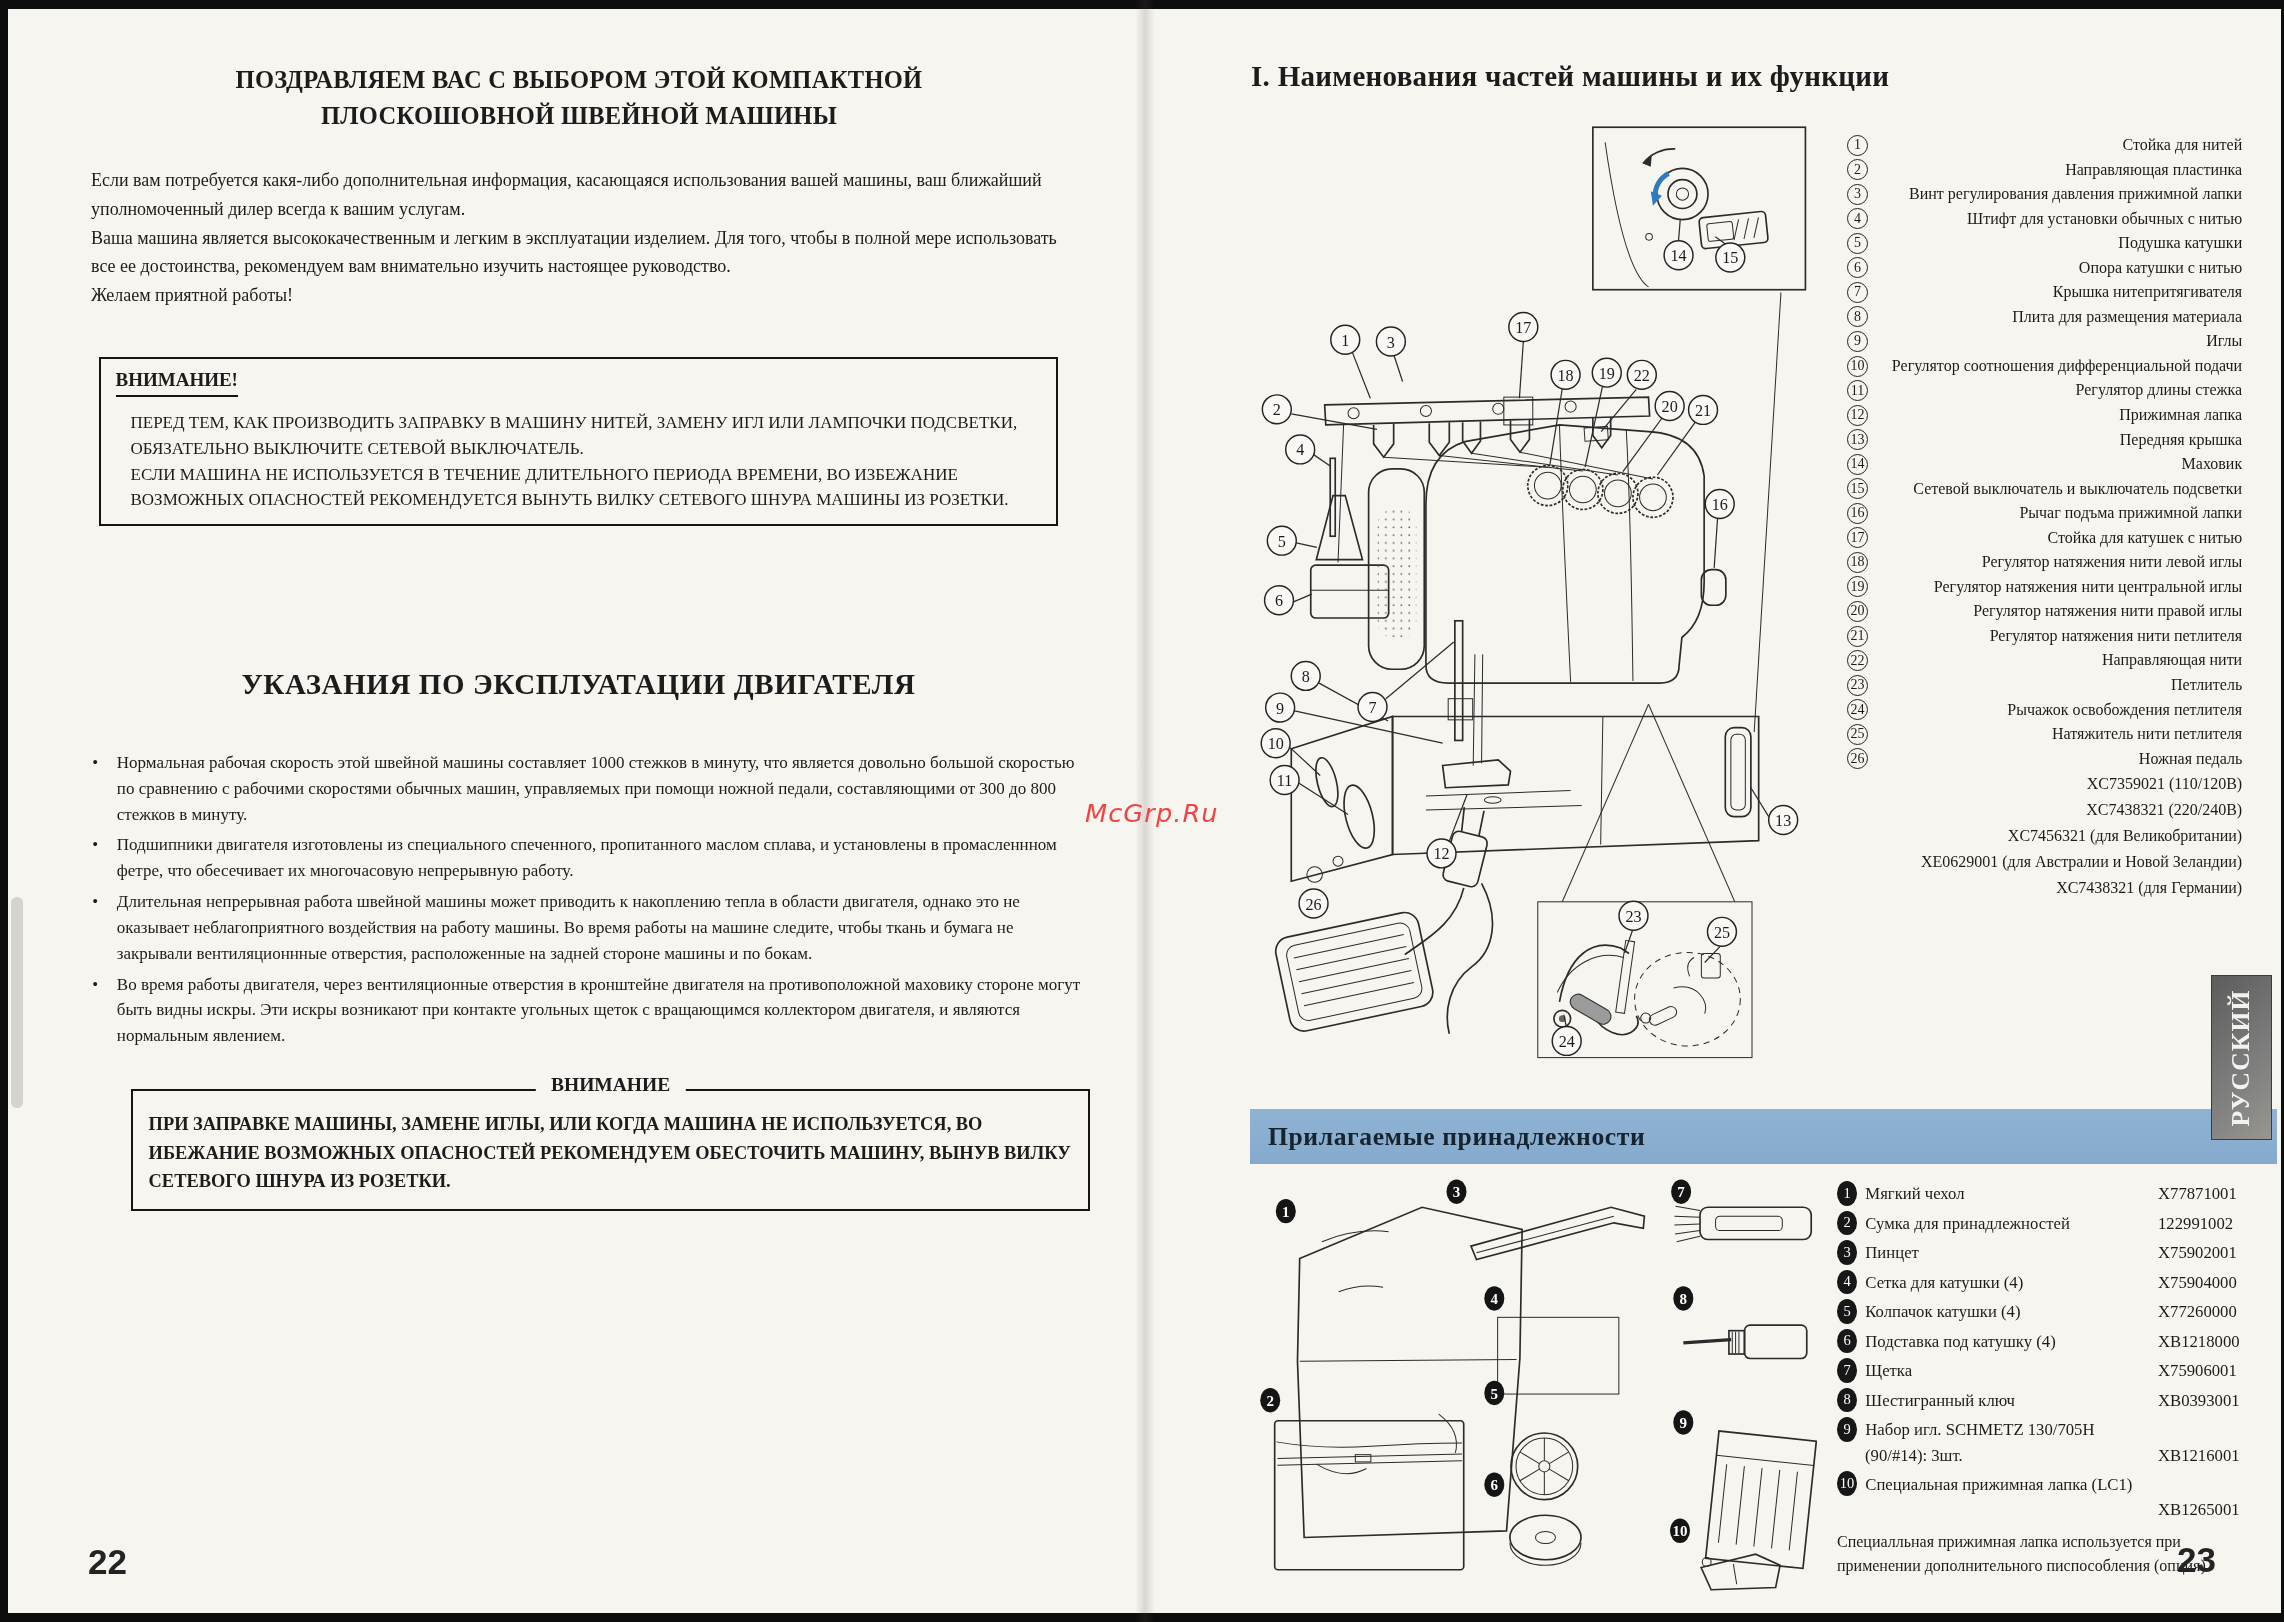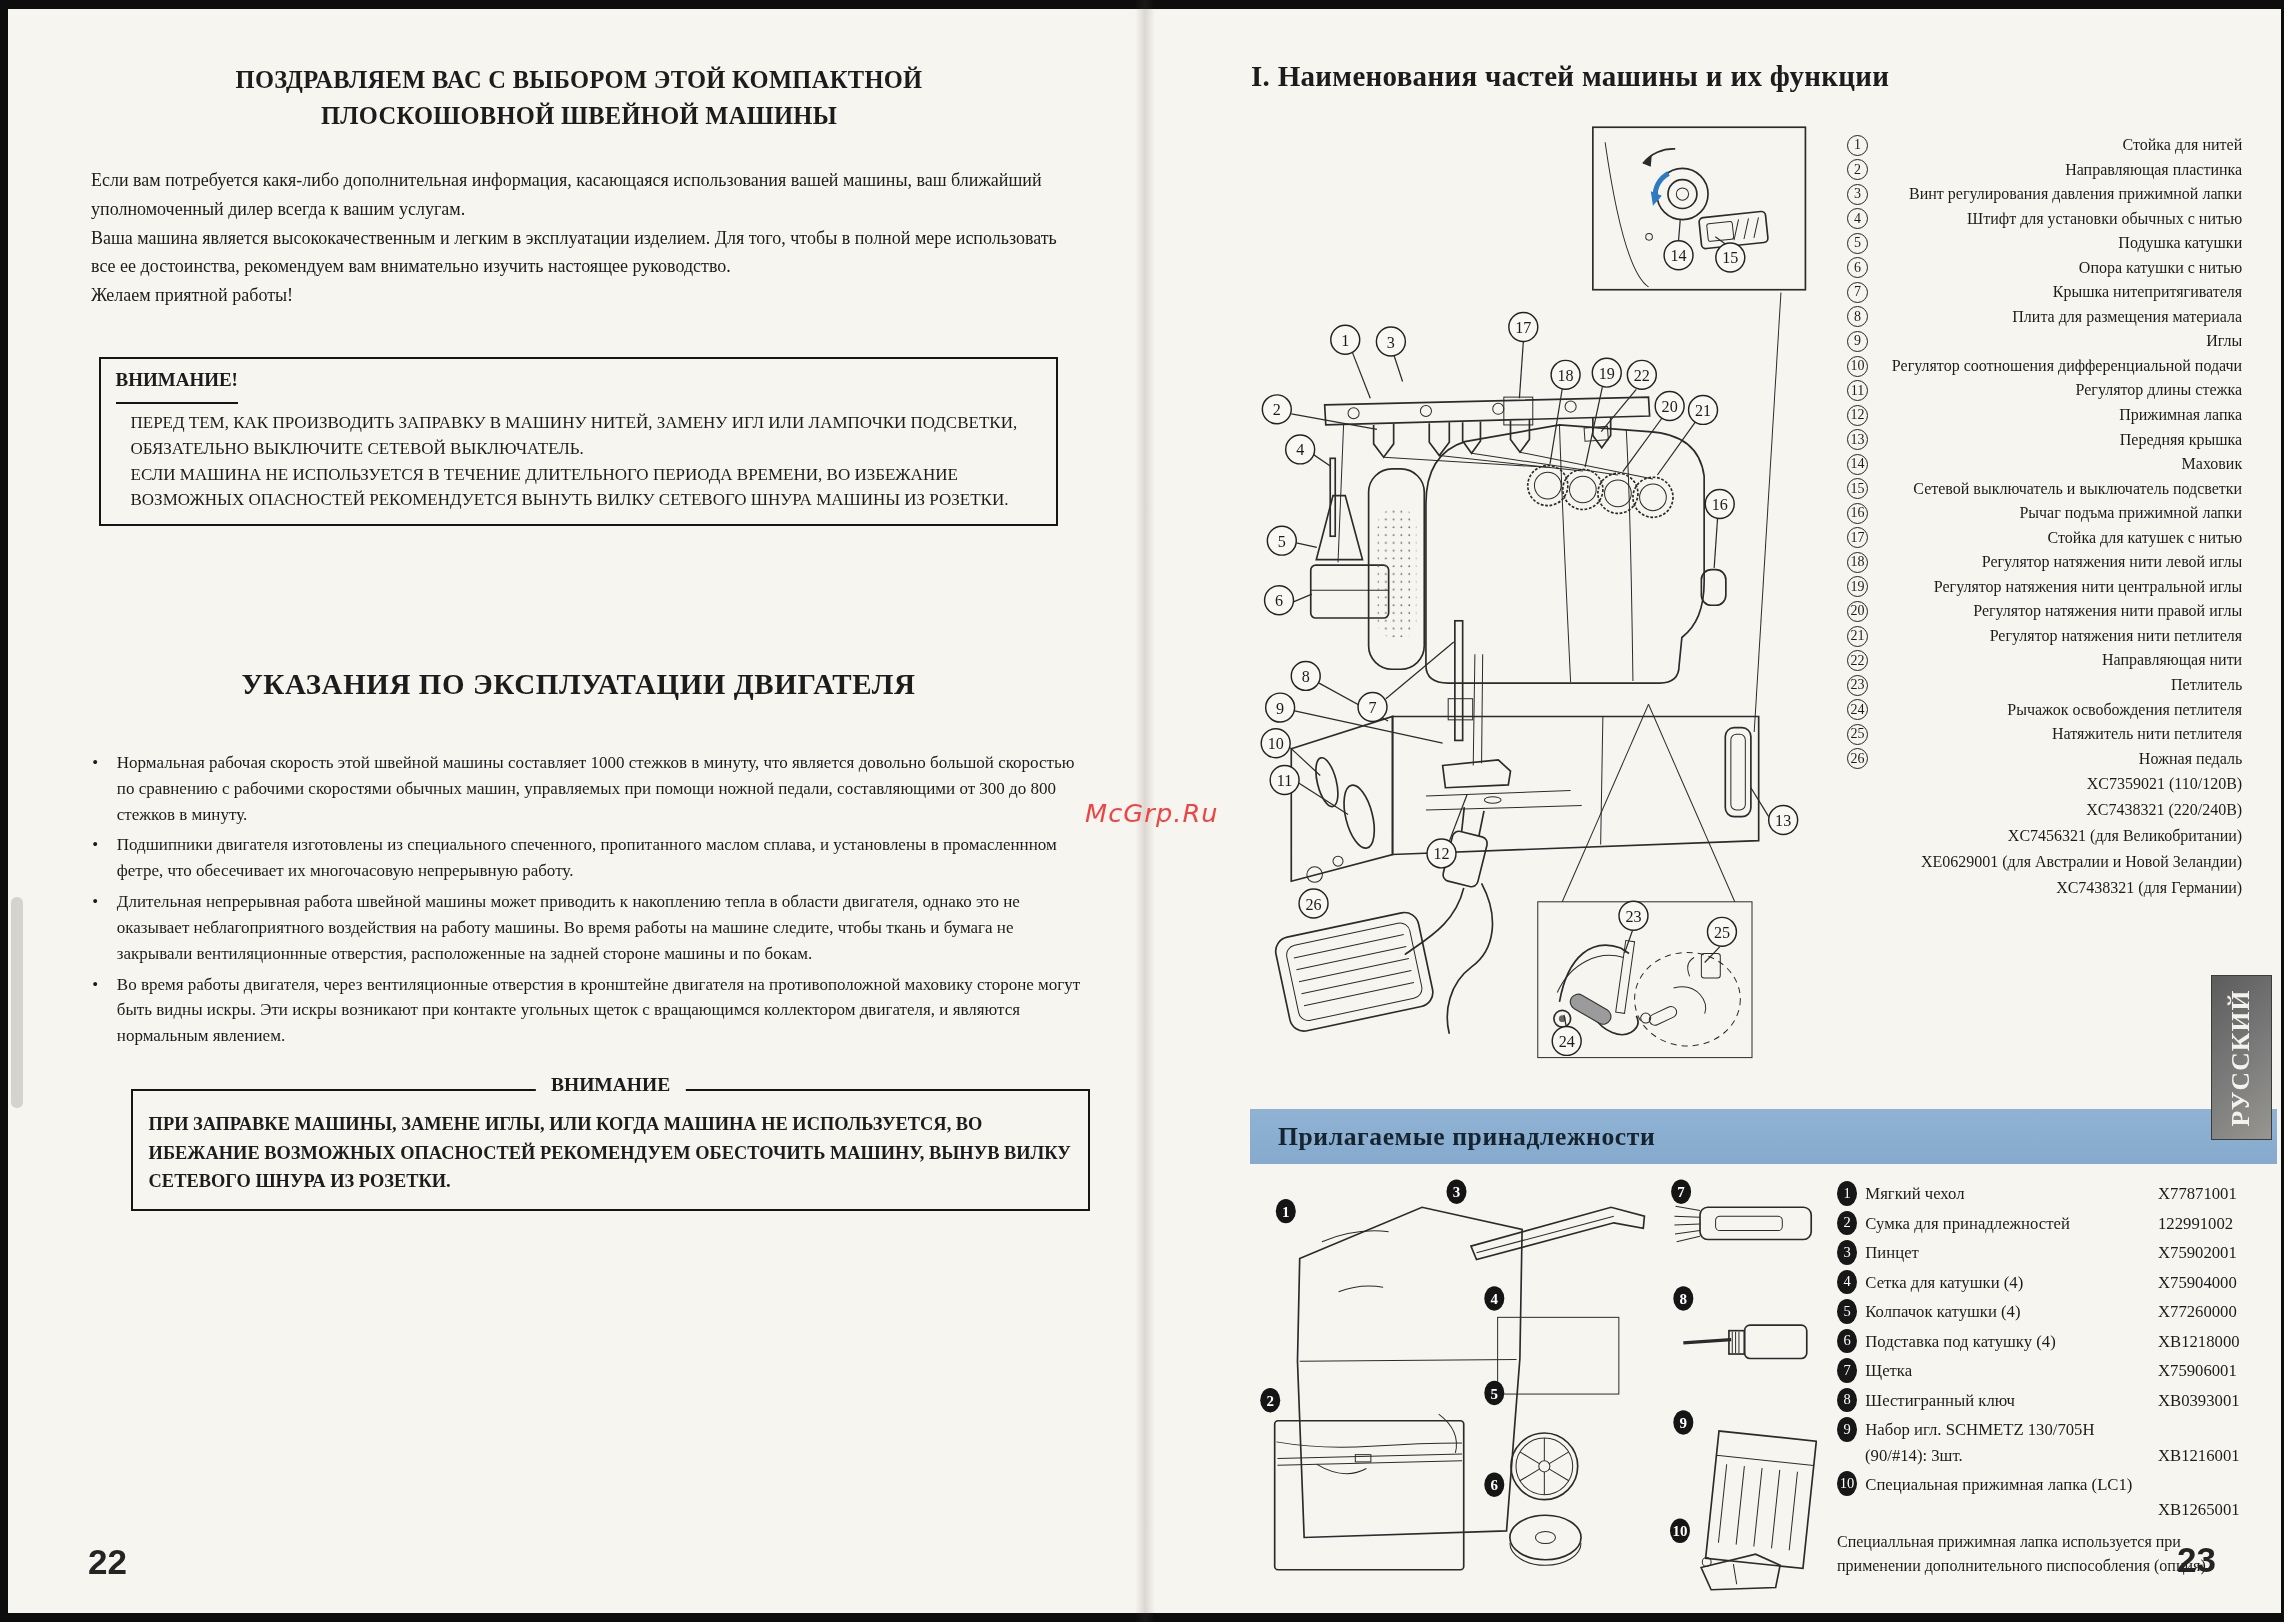--- a/index.html
+++ b/index.html
@@ -11,21 +11,21 @@
   .artifact{position:absolute;left:11px;top:897px;width:12.2px;height:211px;background:#c9c7c3;border-radius:5.6px;opacity:.75;}
 
   
   .lp-title{position:absolute;left:134px;top:62px;width:890px;text-align:center;
             font-size:24.5px;font-weight:bold;letter-spacing:0.3px;line-height:1.45;}
   .lp-intro{position:absolute;left:91px;top:166px;width:980px;font-size:18px;line-height:1.6;}
   .lp-intro p{margin:0;}
   .warnbox1{position:absolute;left:99px;top:357px;width:926px;border:2.2px solid #151515;
             padding:10px 14.5px 11px 14.5px;background:#f7f5f0;}
   .warn1-head{display:inline-block;font-size:19px;font-weight:bold;border-bottom:2.8px double #151515;
-              padding-bottom:11px;margin-bottom:6px;}
+              padding-bottom:4px;margin-bottom:13px;}
   .warn1-line{font-size:17px;line-height:1.52;margin-left:15px;}
   .motor-head{position:absolute;left:72px;top:668px;width:1013px;text-align:center;
               font-size:29px;font-weight:bold;letter-spacing:0.6px;}
   .bullets{position:absolute;left:89px;top:750px;width:996px;}
   .bullet-row{display:flex;margin-bottom:5px;}
   .dot{flex:0 0 24.5px;font-size:16.7px;line-height:1.52;padding-left:3.3px;}
   .btext{font-size:17px;line-height:1.52;flex:1;}
   .warnbox2{position:absolute;left:99px;top:1089px;width:924px;border:2.8px solid #151515;
             padding:19px 15.6px 13.4px 15.6px;margin-left:32px;}
   .warn2-label{position:absolute;left:50%;top:-16.7px;transform:translateX(-50%);
@@ -42,21 +42,21 @@
   #acc-svg{position:absolute;left:1255px;top:1175px;}
   .parts{position:absolute;left:1847px;top:134px;width:434px;}
   .part-row{display:flex;margin-bottom:2.8px;}
   .circ{flex:0 0 21px;width:21px;height:21px;border:1.7px solid #222;border-radius:50%;
         display:flex;align-items:center;justify-content:center;font-size:14px;margin-right:7.2px;
         margin-top:0.6px;box-sizing:border-box;background:transparent;}
   .pcol{flex:1;font-size:16px;line-height:1.36;width:367px;max-width:367px;text-align:right;}
   .psub{padding-left:21px;margin-top:5px;font-size:16px;line-height:1.3;}
   .accbar{position:absolute;left:1250px;top:1109px;width:1027px;height:55px;
           background:linear-gradient(to bottom,#90b3d4,#85aacd);display:flex;align-items:center;}
-  .accbar-t{font-size:25.6px;font-weight:bold;color:#16242f;padding-left:28px;letter-spacing:0.6px;}
+  .accbar-t{font-size:25.6px;font-weight:bold;color:#16242f;padding-left:18px;letter-spacing:0.6px;}
   .acc-list{position:absolute;left:1837px;top:1181px;width:448px;}
   .acc-row{margin-bottom:5px;}
   .acc-l1,.acc-l2{display:flex;align-items:flex-start;}
   .abadge{flex:0 0 20px;width:20px;height:24.5px;background:#171717;border-radius:50%;color:#fff;
           display:flex;align-items:center;justify-content:center;font-size:14.5px;margin-right:8.3px;margin-top:0px;}
   .aname{flex:1;font-size:16.7px;line-height:1.3;padding-top:2.2px;}
   .acode{width:127px;font-size:16.7px;line-height:1.3;padding-top:2.2px;}
   .aspacer{flex:1;}
   .acc-l2{margin-top:1.1px;}
   .acc-l2 .aname{padding-left:28px;}

